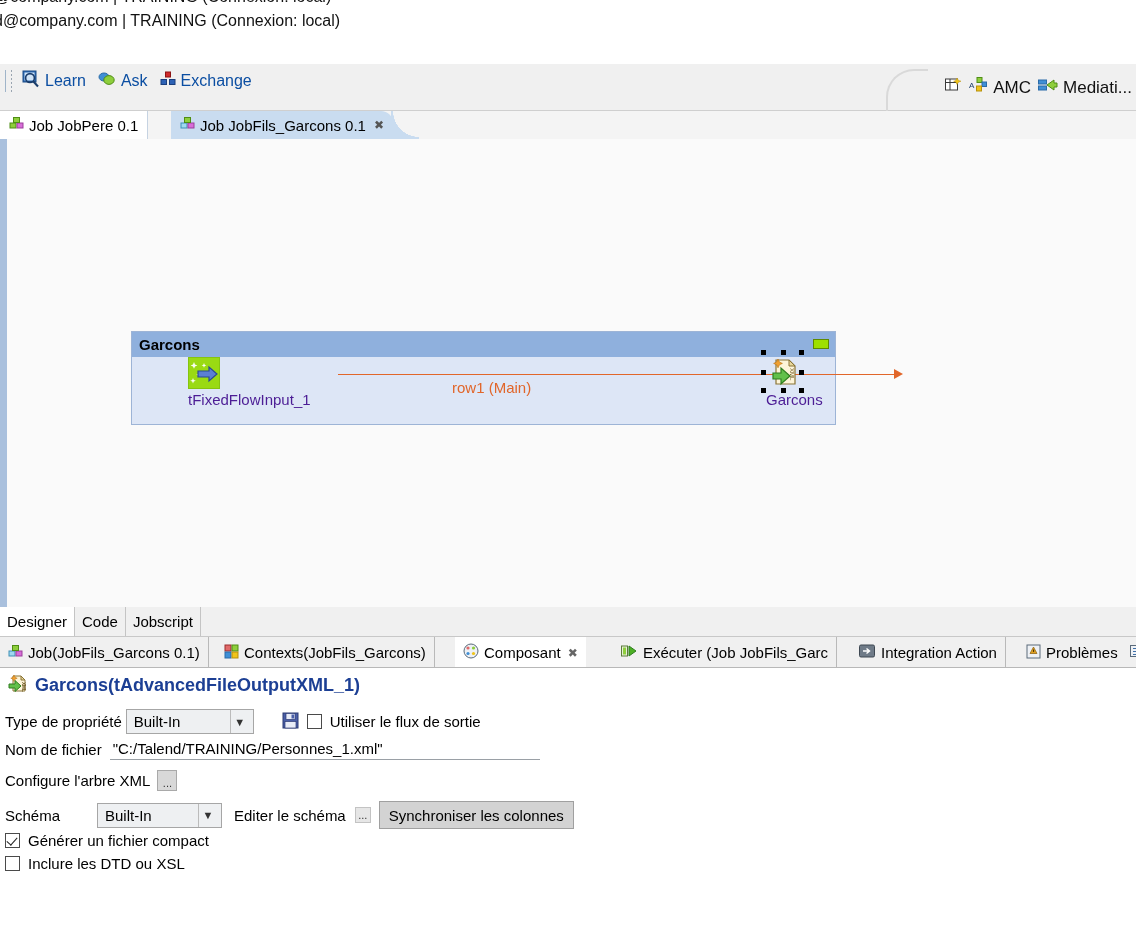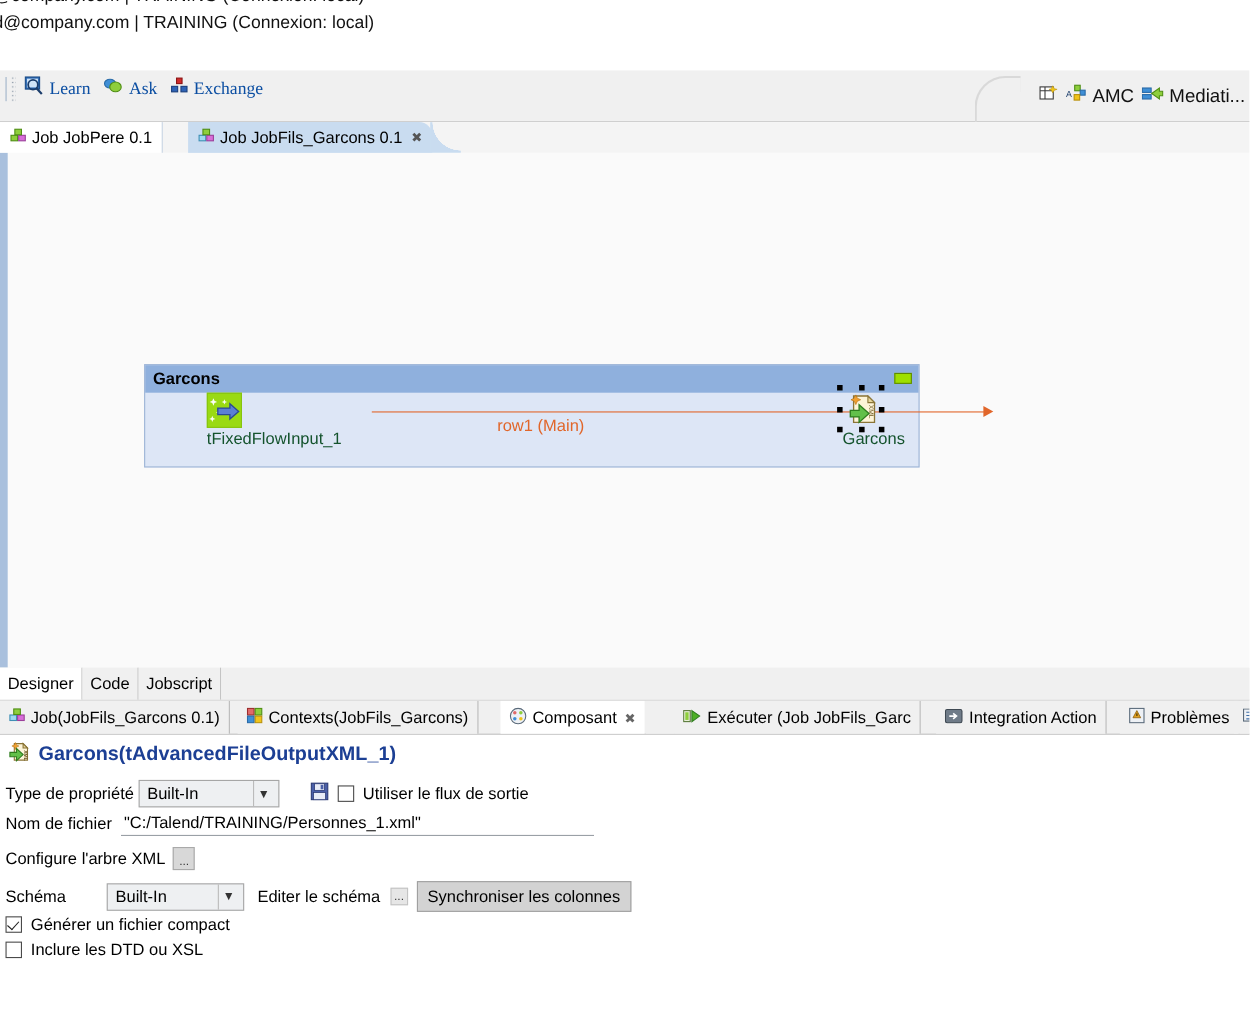--- a/index.html
+++ b/index.html
@@ -27,21 +27,21 @@
     position: absolute; left: -6px; top: 12px;
     font-size: 16px; color: #111; white-space: nowrap;
   }
 
   
   .toolbar {
     position: absolute; top: 64px; left: 0; width: 1136px; height: 47px;
     background: #f0f0f0;
     border-bottom: 1px solid #cfcfcf;
   }
-  .tb-left { position: absolute; left: 0; top: 0; height: 33px; display: flex; align-items: center; font-family: Liberation Serif, serif; }
+  .tb-left { position: absolute; left: 0; top: 0; height: 33px; display: flex; align-items: center; }
   .tb-sep {
     width: 1px; height: 22px; background: #9fb4c9; margin-left: 5px; margin-right: 4px;
   }
   .tb-dots {
     width: 4px; height: 24px; margin-right: 8px;
     background-image: radial-gradient(circle, #9aa5b1 0.8px, transparent 0.9px);
     background-size: 3px 4px;
   }
   .tb-link {
     display: flex; align-items: center; gap: 5px;
@@ -105,21 +105,21 @@
     display: flex; align-items: center; padding-left: 7px;
     font-weight: bold; font-size: 15px; color: #000;
   }
   .subjob-min {
     position: absolute; right: 6px; top: 7px; width: 16px; height: 10px;
     background: #9ee000; border: 1px solid #5e8a00; cursor: pointer;
   }
   .subjob-body { position: relative; height: 68px; }
 
   .cmp { position: absolute; text-align: center; }
-  .cmp-label { font-size: 15px; color: #14532d; white-space: nowrap; margin-top: 2px; }
+  .cmp-label { font-size: 15px; color: #4c1d95; white-space: nowrap; margin-top: 2px; }
 
   .icon-fixedflow {
     width: 32px; height: 32px; background: #9ada13;
     border: 1px solid #86c40f; position: relative;
   }
   .icon-xmlout { position: relative; width: 34px; height: 34px; }
 
   .handles span {
     position: absolute; width: 5px; height: 5px; background: #000;
   }

